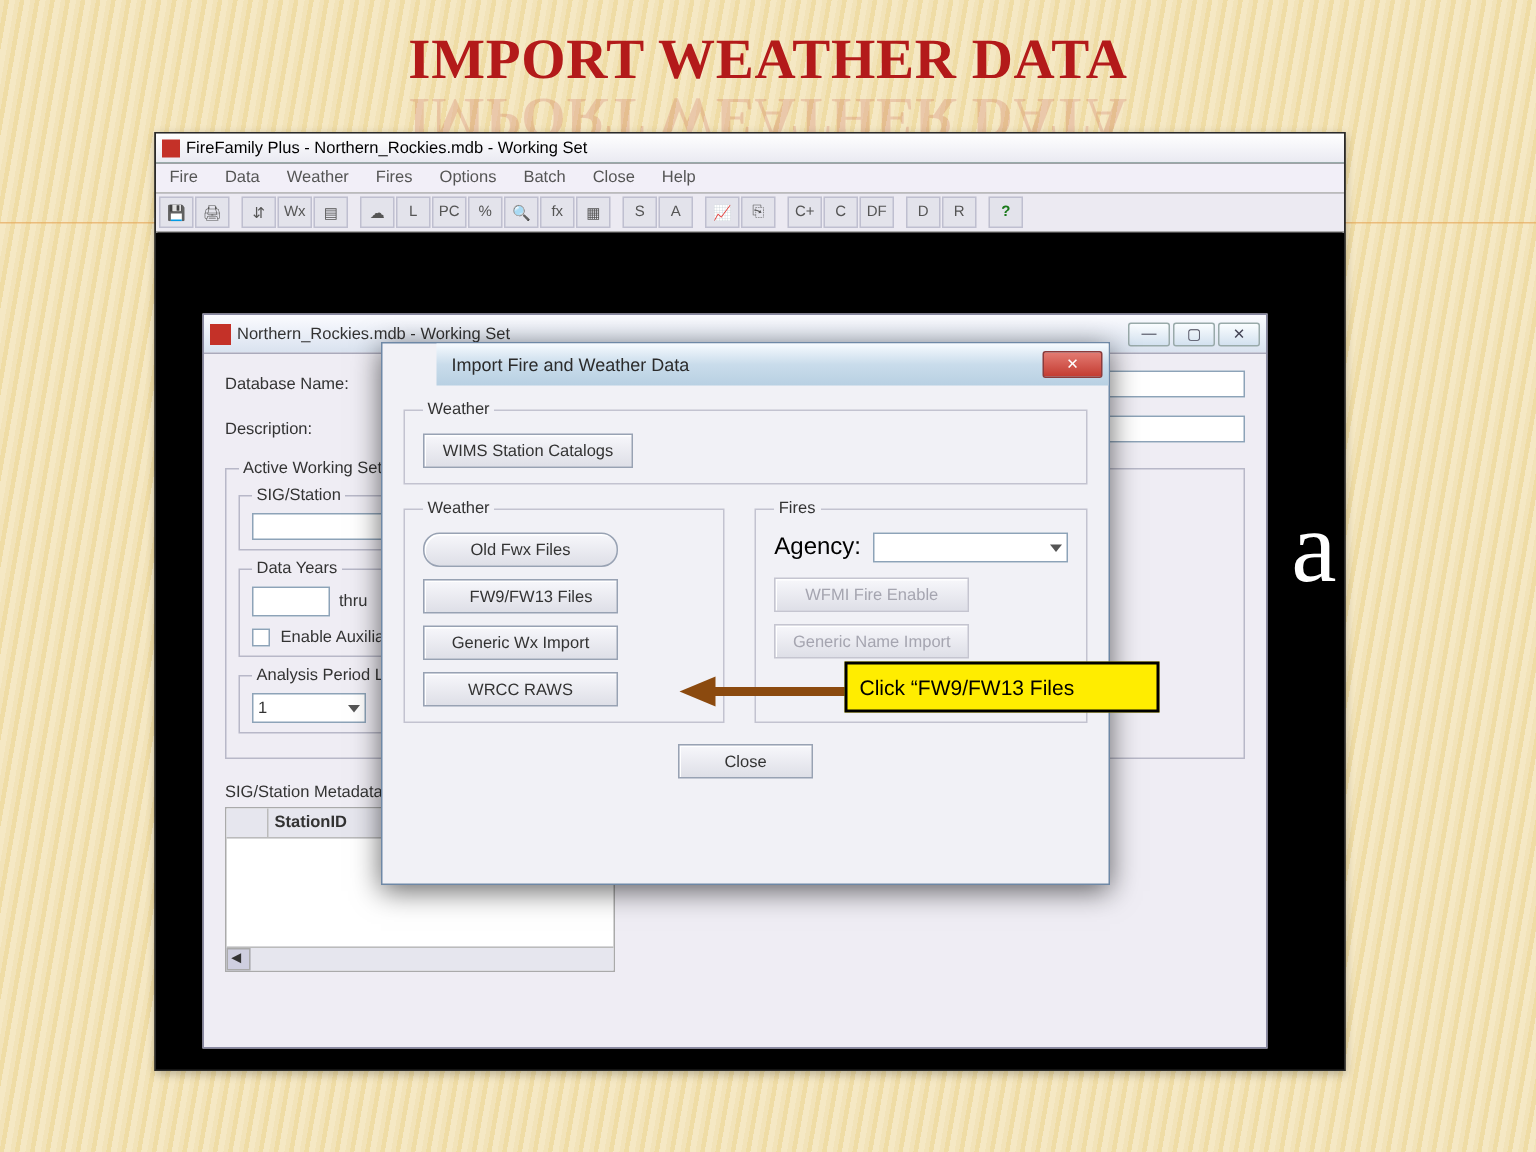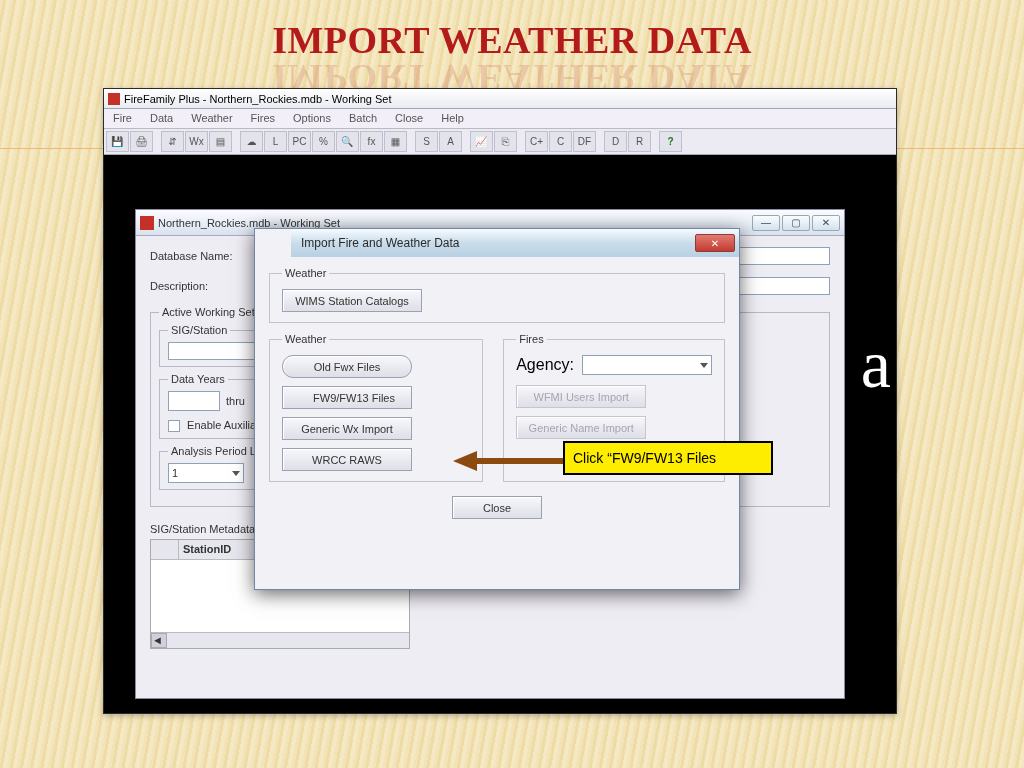--- a/index.html
+++ b/index.html
@@ -252,21 +252,21 @@
       <fieldset>
         <legend>Fires</legend>
         <div class="agency-row">
           <span>Agency:</span>
           <div class="combo">
             <span></span>
               <span class="tri"></span>
           </div>
         </div>
         <div class="btn-stack">
-          <button class="btn disabled" style="width:130px;">WFMI Users Import</button>
+          <button class="btn disabled" style="width:130px;">WFMI Fire Enable</button>
           <button class="btn disabled" style="width:130px;">Generic Name Import</button>
         </div>
       </fieldset>
     </div>
 
     <div class="close-row">
       <button class="btn">Close</button>
     </div>
   </div>
 </div>

